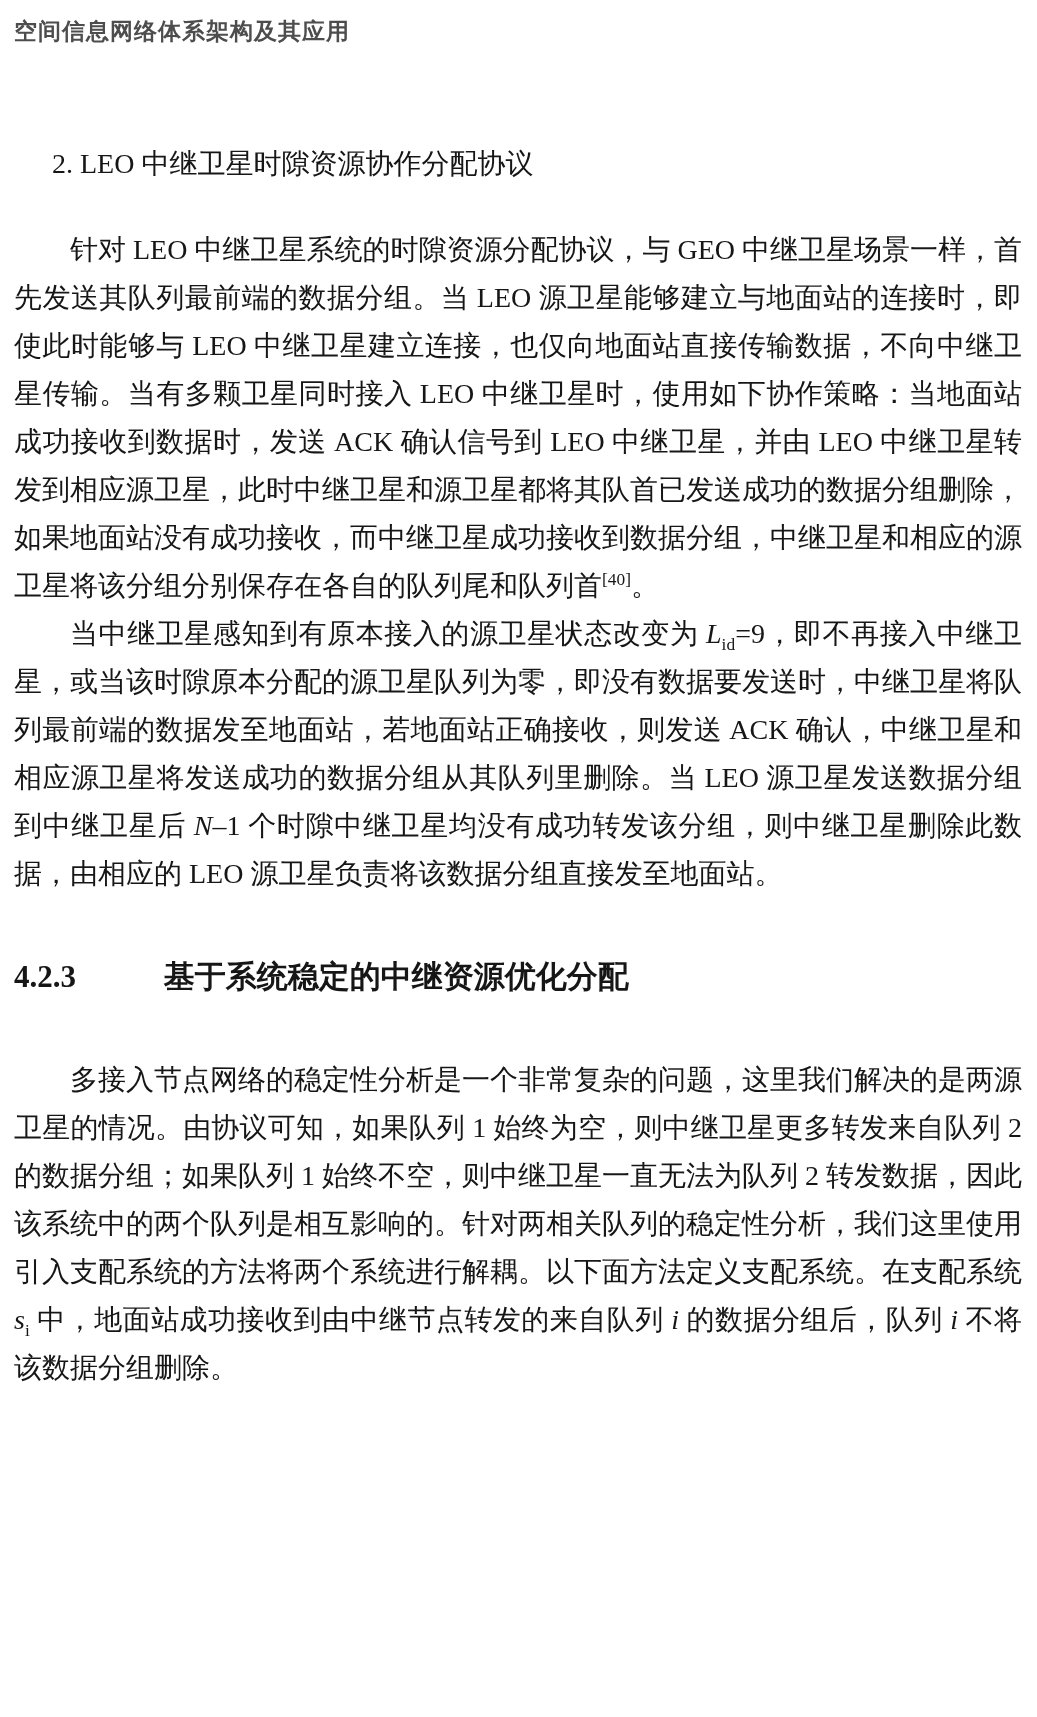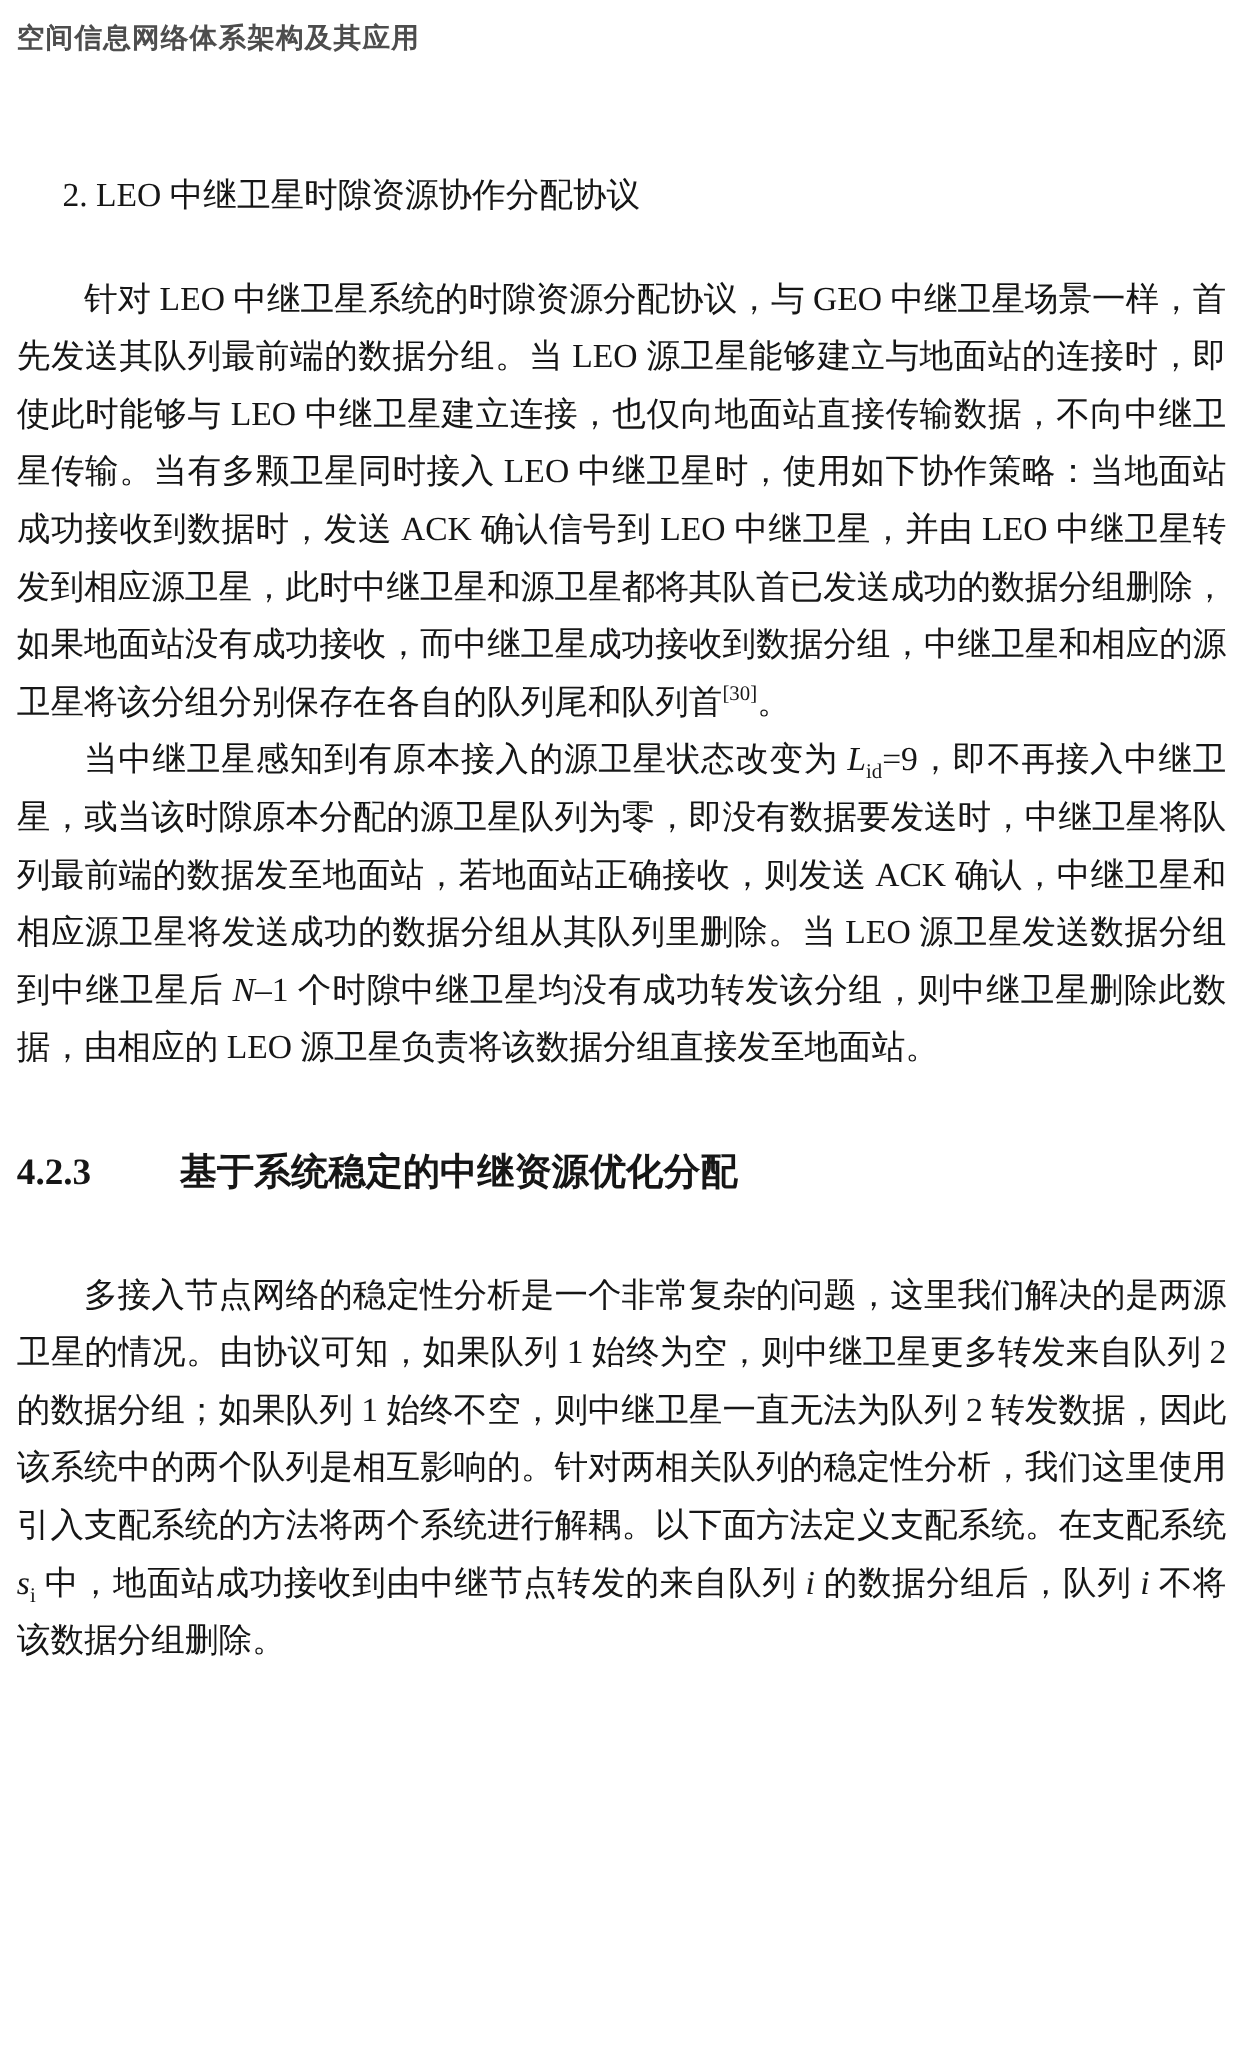--- a/index.html
+++ b/index.html
@@ -40,21 +40,21 @@
   }
   .section-heading {
     margin: 55px 0 55px 0;
     font-size: 31px;
     line-height: 48px;
     text-align: left;
   }
   .section-number {
     font-family: "Liberation Serif", "DejaVu Serif", serif;
     font-weight: bold;
-    margin-right: 24px;
+    margin-right: 38px;
   }
   .section-title {
     font-family: "Liberation Sans", "DejaVu Sans", sans-serif;
     font-weight: bold;
     margin-left: 42px;
   }
   
   .r-italic { font-style: italic; }
   .r-sup {
     vertical-align: super;
@@ -77,21 +77,21 @@
 <body>
 
 <header class="running-header">
   <span>空间信息网络体系架构及其应用</span>
 </header>
 
 <main class="page-body">
 
   <h3 class="subheading">2. LEO 中继卫星时隙资源协作分配协议</h3>
 
-  <p class="para"><span>针对 LEO 中继卫星系统的时隙资源分配协议，与 GEO 中继卫星场景一样，首先发送其队列最前端的数据分组。当 LEO 源卫星能够建立与地面站的连接时，即使此时能够与 LEO 中继卫星建立连接，也仅向地面站直接传输数据，不向中继卫星传输。当有多颗卫星同时接入 LEO 中继卫星时，使用如下协作策略：当地面站成功接收到数据时，发送 ACK 确认信号到 LEO 中继卫星，并由 LEO 中继卫星转发到相应源卫星，此时中继卫星和源卫星都将其队首已发送成功的数据分组删除，如果地面站没有成功接收，而中继卫星成功接收到数据分组，中继卫星和相应的源卫星将该分组分别保存在各自的队列尾和队列首</span><span class="r-sup">[30]</span><span>。</span></p>
+  <p class="para"><span>针对 LEO 中继卫星系统的时隙资源分配协议，与 GEO 中继卫星场景一样，首先发送其队列最前端的数据分组。当 LEO 源卫星能够建立与地面站的连接时，即使此时能够与 LEO 中继卫星建立连接，也仅向地面站直接传输数据，不向中继卫星传输。当有多颗卫星同时接入 LEO 中继卫星时，使用如下协作策略：当地面站成功接收到数据时，发送 ACK 确认信号到 LEO 中继卫星，并由 LEO 中继卫星转发到相应源卫星，此时中继卫星和源卫星都将其队首已发送成功的数据分组删除，如果地面站没有成功接收，而中继卫星成功接收到数据分组，中继卫星和相应的源卫星将该分组分别保存在各自的队列尾和队列首</span><span class="r-sup">[40]</span><span>。</span></p>
 
   <p class="para"><span>当中继卫星感知到有原本接入的源卫星状态改变为 </span><span class="r-italic">L</span><span class="r-subi">id</span><span>=9，即不再接入中继卫星，或当该时隙原本分配的源卫星队列为零，即没有数据要发送时，中继卫星将队列最前端的数据发至地面站，若地面站正确接收，则发送 ACK 确认，中继卫星和相应源卫星将发送成功的数据分组从其队列里删除。当 LEO 源卫星发送数据分组到中继卫星后 </span><span class="r-italic">N</span><span>–1 个时隙中继卫星均没有成功转发该分组，则中继卫星删除此数据，由相应的 LEO 源卫星负责将该数据分组直接发至地面站。</span></p>
 
   <h2 class="section-heading">
     <span class="section-number">4.2.3</span>
     <span class="section-title">基于系统稳定的中继资源优化分配</span>
   </h2>
 
 
   <p class="para"><span>多接入节点网络的稳定性分析是一个非常复杂的问题，这里我们解决的是两源卫星的情况。由协议可知，如果队列 1 始终为空，则中继卫星更多转发来自队列 2 的数据分组；如果队列 1 始终不空，则中继卫星一直无法为队列 2 转发数据，因此该系统中的两个队列是相互影响的。针对两相关队列的稳定性分析，我们这里使用引入支配系统的方法将两个系统进行解耦。以下面方法定义支配系统。在支配系统 </span><span class="r-italic">s</span><span class="r-subi">i</span><span> 中，地面站成功接收到由中继节点转发的来自队列 </span><span class="r-italic">i</span><span> 的数据分组后，队列 </span><span class="r-italic">i</span><span> 不将该数据分组删除。</span></p>

